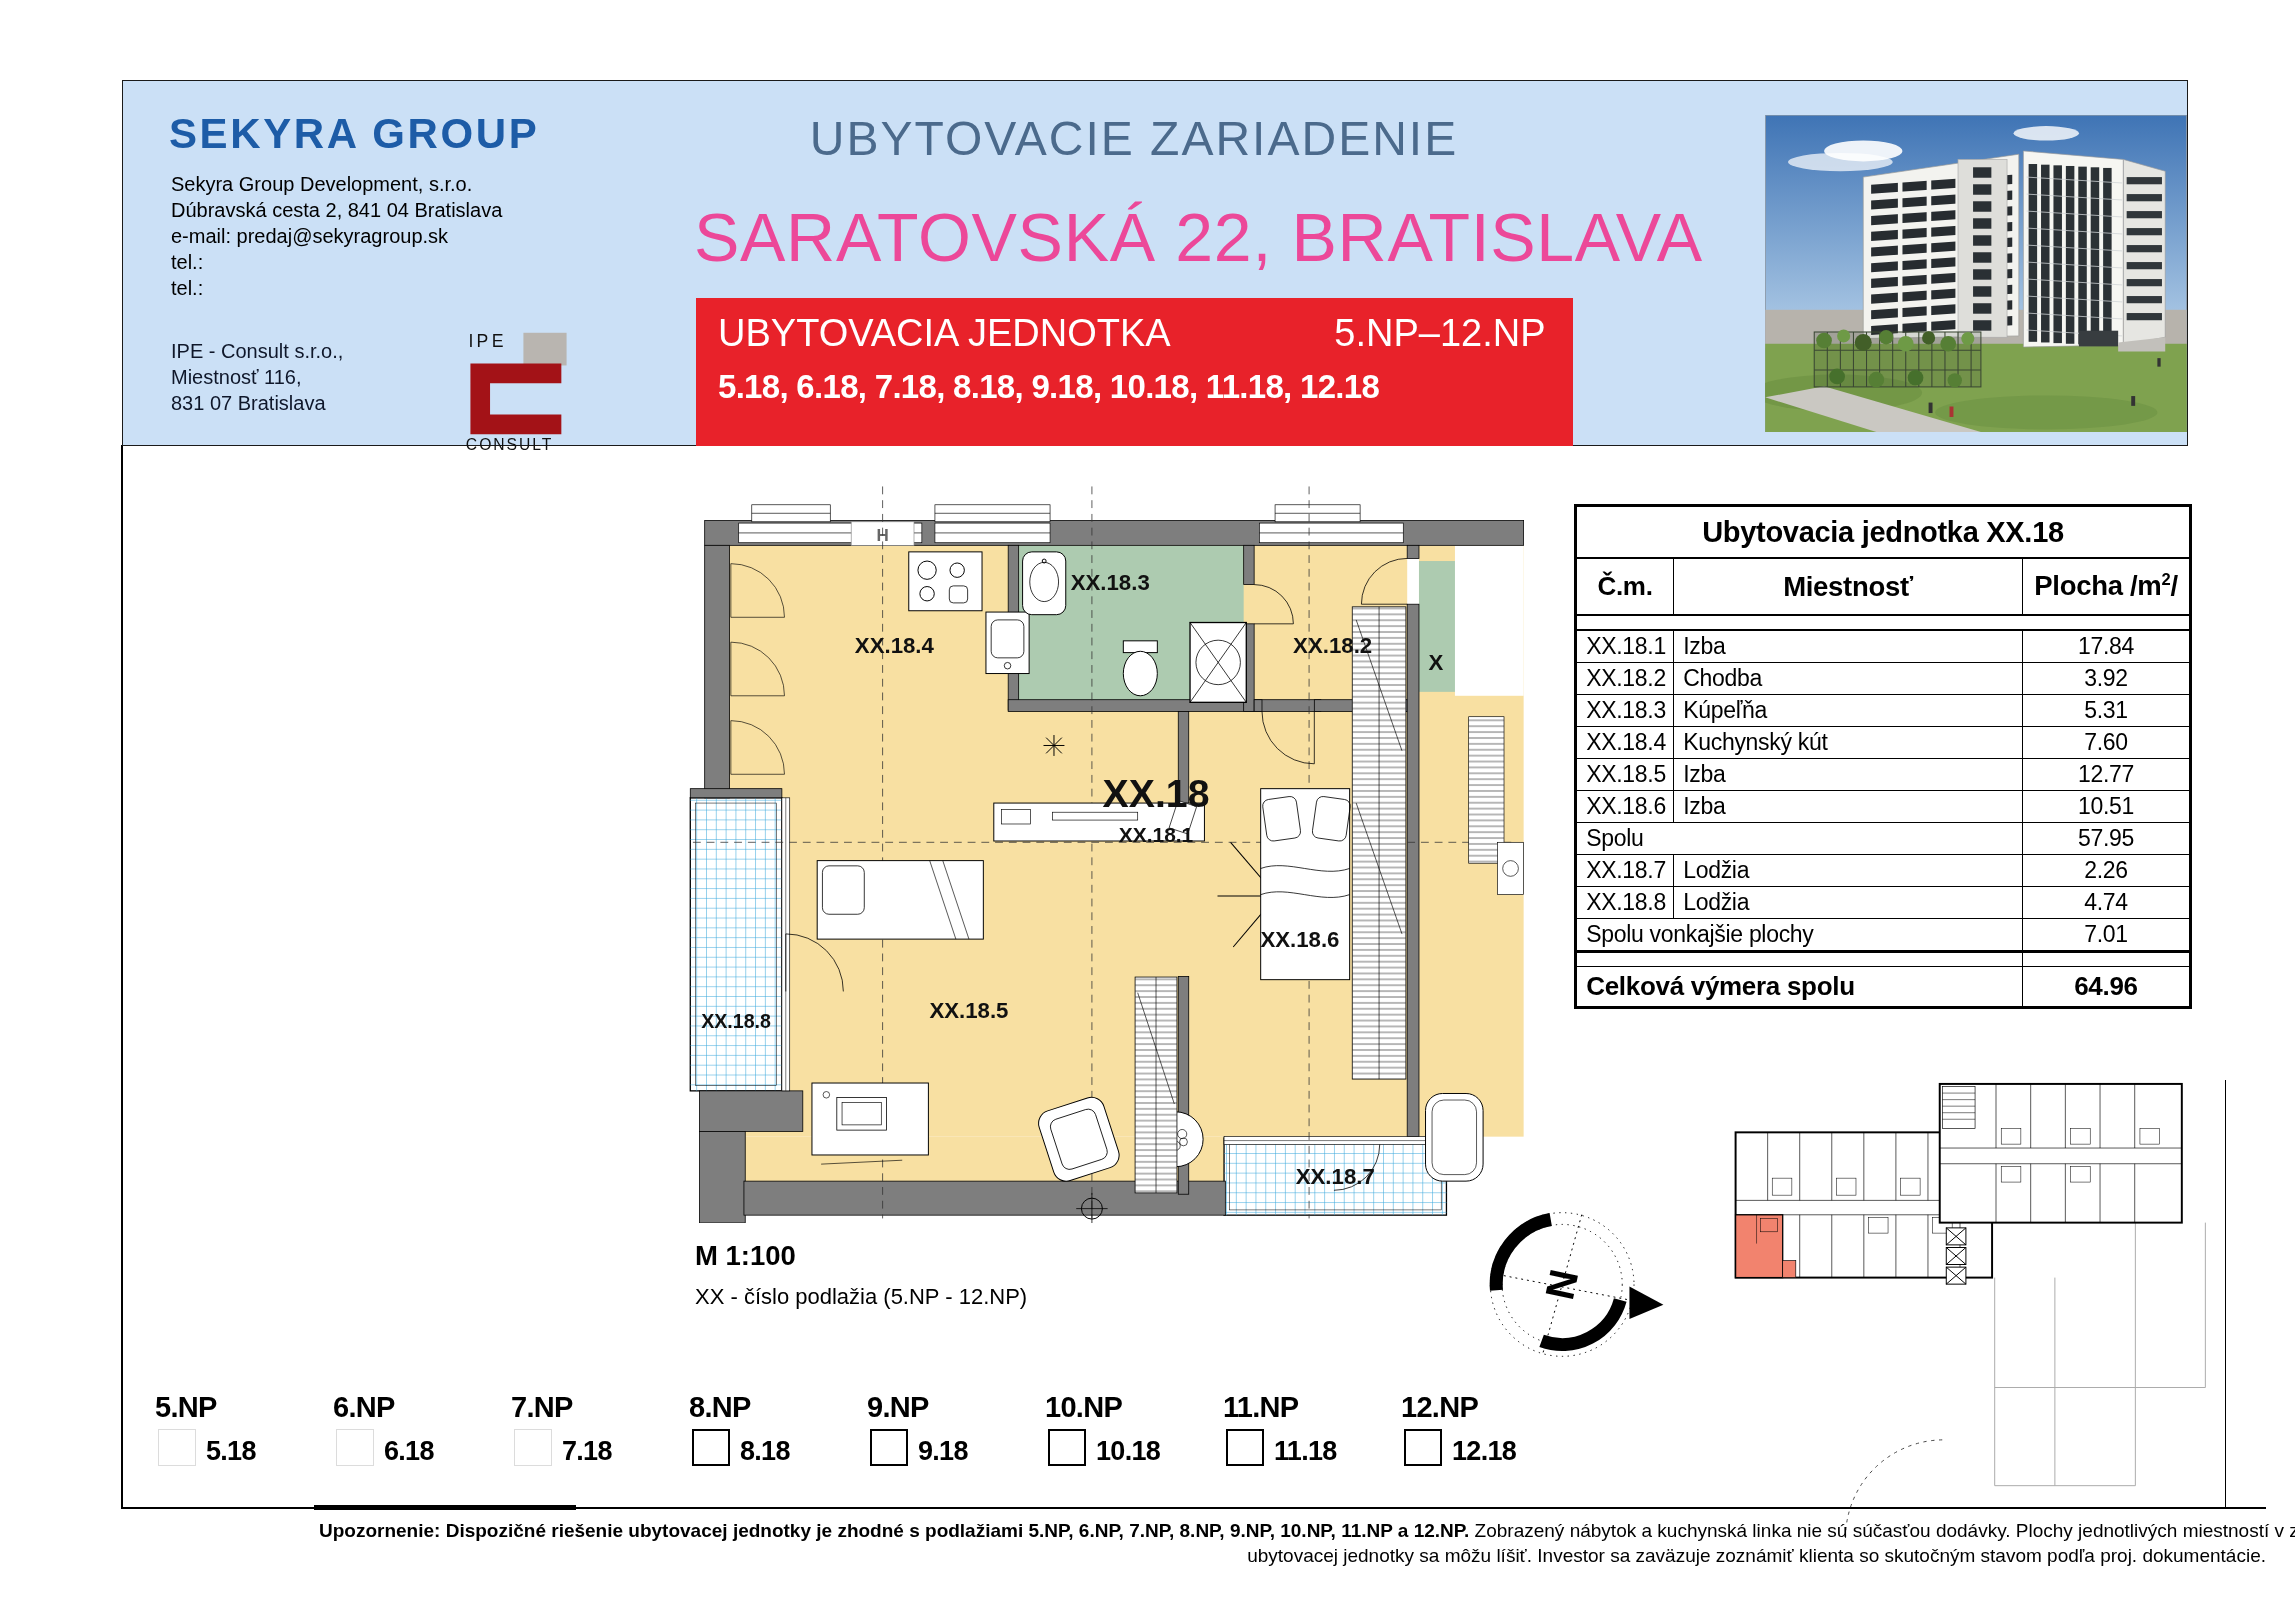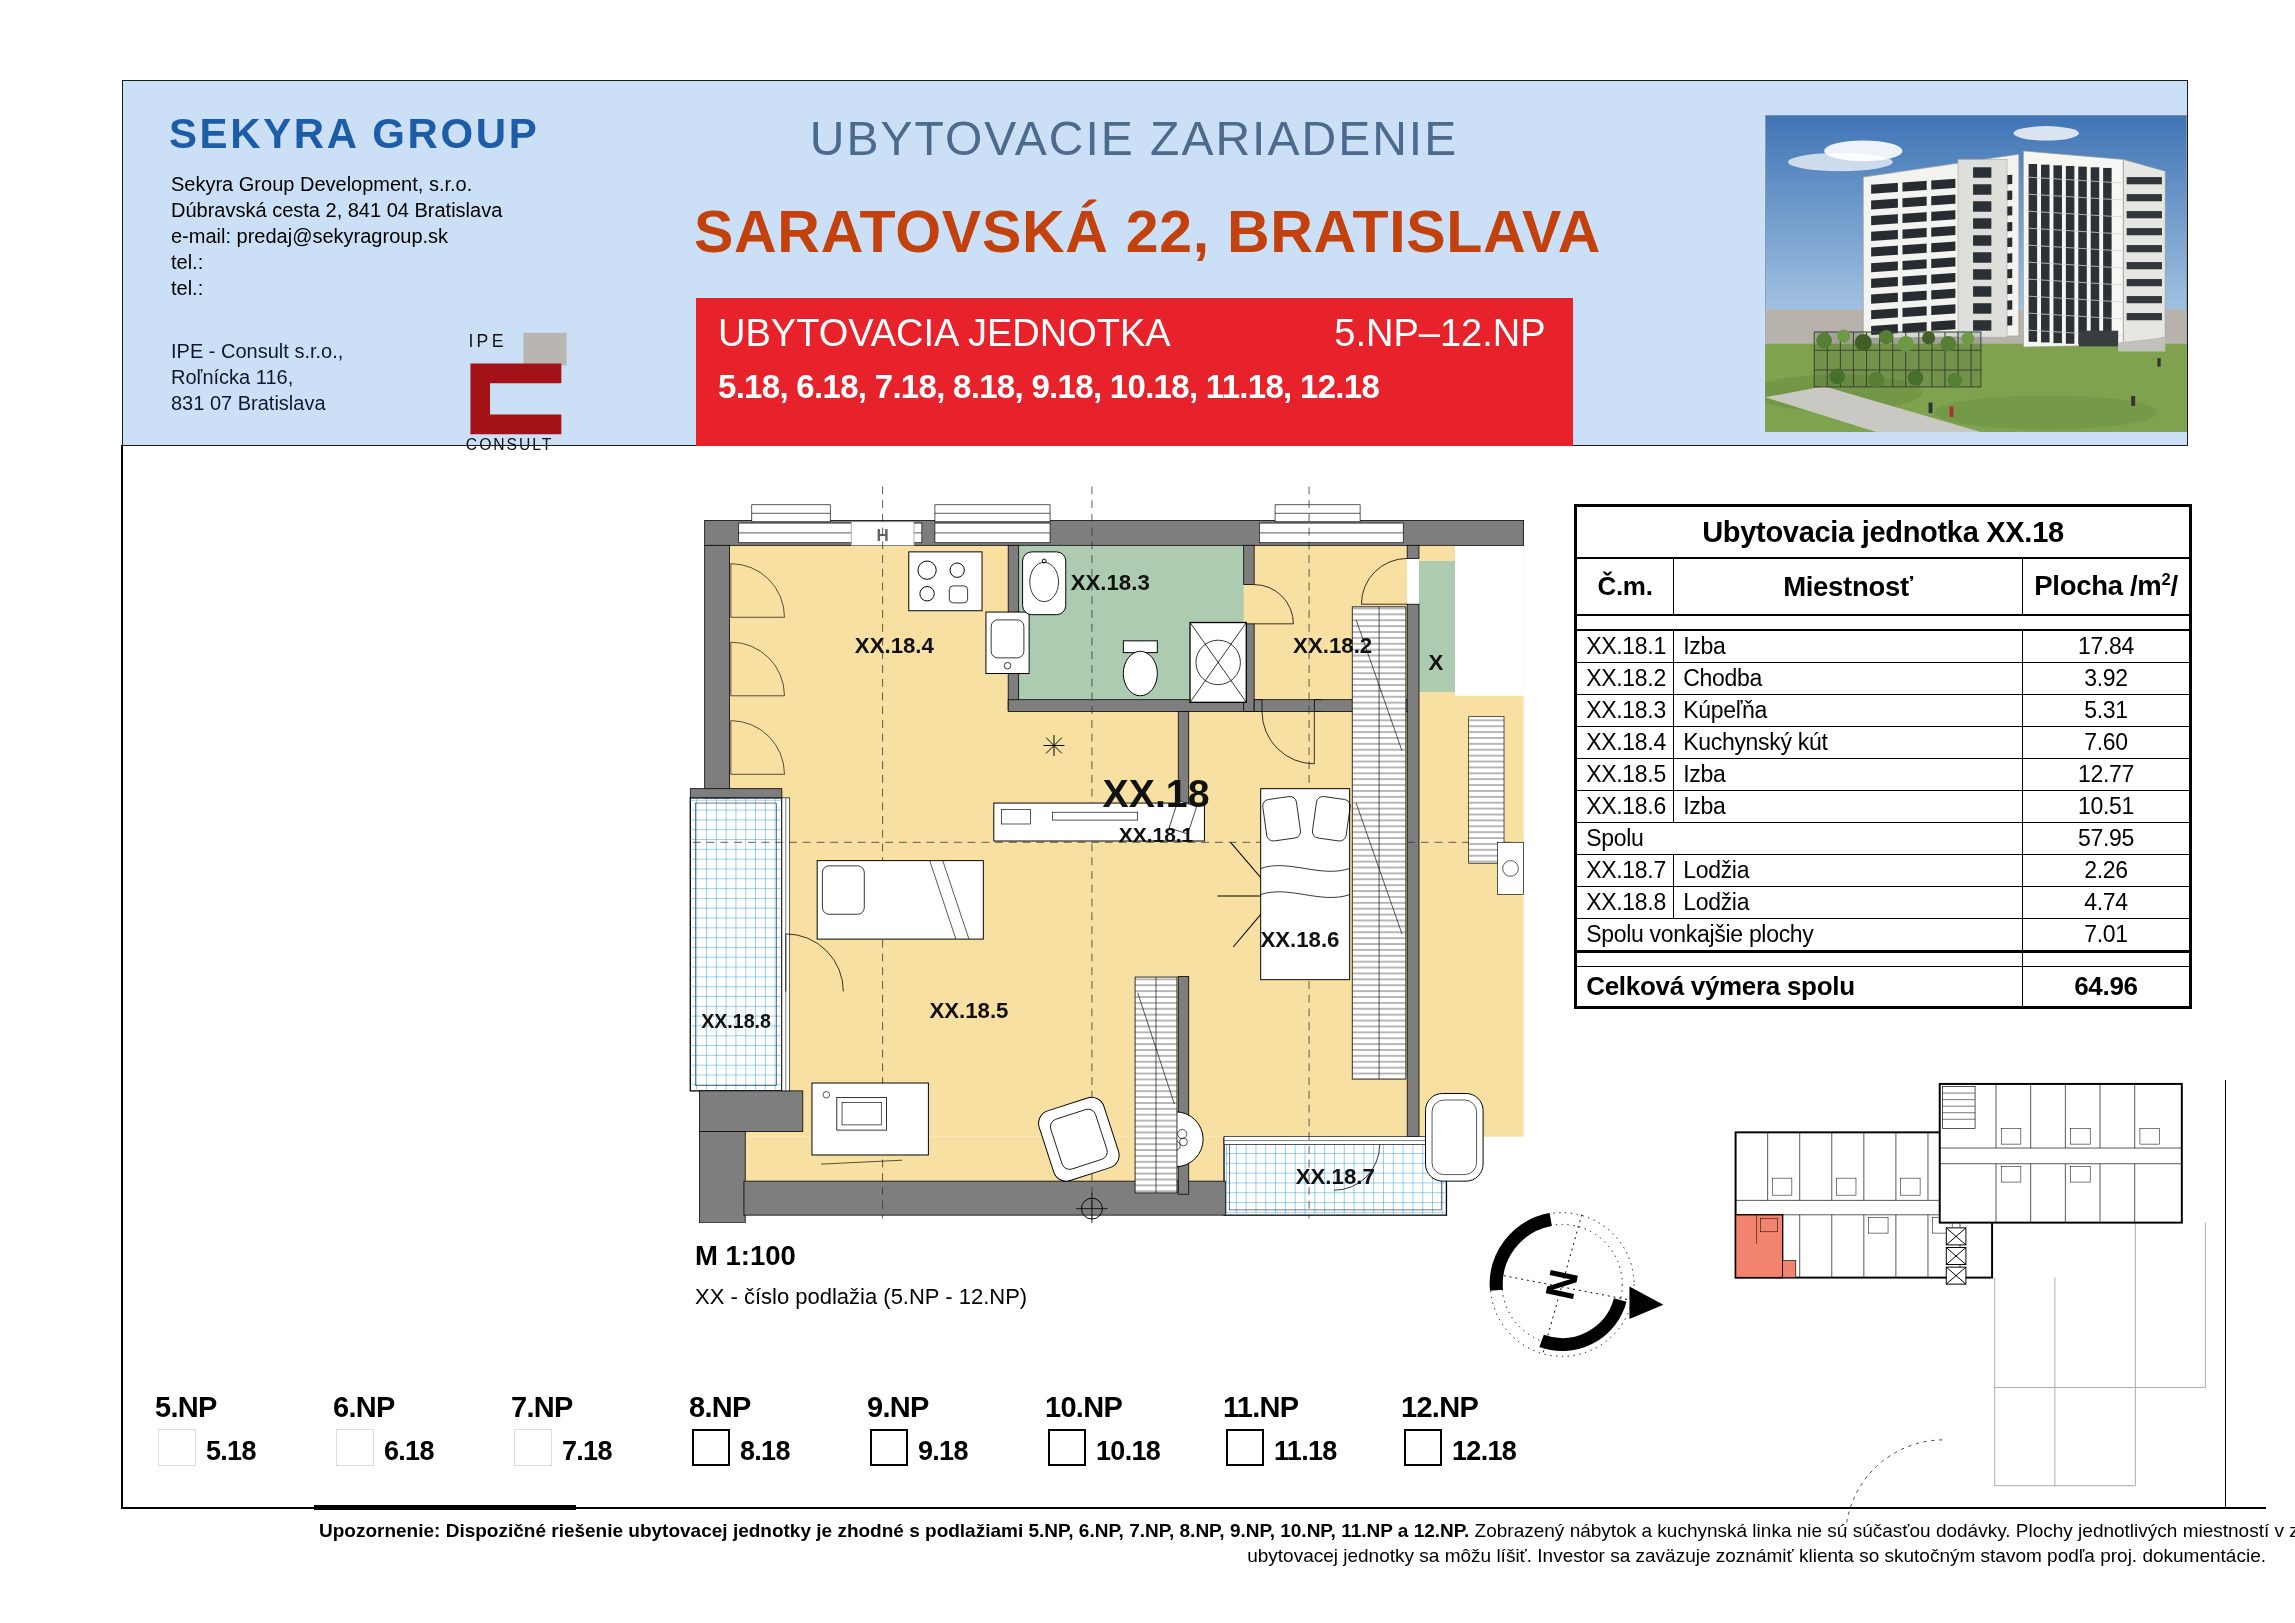--- a/index.html
+++ b/index.html
@@ -7,21 +7,21 @@
           font-family:"Liberation Sans", sans-serif;color:#000;}
   .abs{position:absolute;}
 
   
   .header-box{left:122px;top:80px;width:2066px;height:366px;background:#cbe0f6;border:1.3px solid #1a1a1a;box-sizing:border-box;}
   .logo-text{left:169px;top:109px;font-size:42px;font-weight:bold;color:#1d5ca7;letter-spacing:2.6px;transform:scaleY(1.02);transform-origin:left top;white-space:nowrap;}
   .contact{left:171px;top:171px;font-size:20px;line-height:26px;color:#000;}
   .consultant{left:171px;top:338px;font-size:20px;line-height:26px;color:#0f172a;}
   .ipe-logo{left:458px;top:326px;width:121px;height:128px;}
   .title1{left:694px;top:111px;width:880px;text-align:center;font-size:48px;font-weight:400;color:#4b6a8c;letter-spacing:2px;white-space:nowrap;}
-  .title2{left:694px;top:198px;width:880px;text-align:center;font-size:59px;font-weight:bold;color:#c2410c;letter-spacing:0.7px;white-space:nowrap;}
+  .title2{left:694px;top:198px;width:880px;text-align:center;font-size:68px;font-weight:normal;color:#ec4899;letter-spacing:0.7px;white-space:nowrap;}
   .banner{left:696px;top:298px;width:877px;height:148px;background:#e8222a;color:#fff;box-sizing:border-box;padding:14.4px 27.5px 0 22px;}
   .banner-line1{display:flex;justify-content:space-between;font-size:38px;font-weight:normal;letter-spacing:0;white-space:nowrap;}
   .banner-line2{margin-top:13px;font-size:33px;font-weight:bold;letter-spacing:-0.7px;white-space:nowrap;}
   .photo{left:1765px;top:115px;width:422px;height:317px;}
 
   
   .frame-left{left:121px;top:445px;width:2px;height:1063px;background:#000;}
   .frame-bottom{left:121px;top:1507px;width:2145px;height:2px;background:#000;}
   .frame-bottom-thick{left:314px;top:1505px;width:262px;height:4.6px;background:#000;}
   .frame-right{left:2225px;top:1080px;width:1.3px;height:429px;background:#000;}
@@ -77,21 +77,21 @@
   <div class="abs contact">
     <div>Sekyra Group Development, s.r.o.</div>
     <div>Dúbravská cesta 2, 841 04 Bratislava</div>
     <div>e-mail: predaj@sekyragroup.sk</div>
     <div>tel.:</div>
     <div>tel.:</div>
   </div>
 
   <div class="abs consultant">
     <div>IPE - Consult s.r.o.,</div>
-    <div>Roľnícka 116,</div>
+    <div>Miestnosť 116,</div>
     <div>831 07 Bratislava</div>
   </div>
 
   <svg class="abs ipe-logo" viewBox="0 0 185 195">
     <text x="16" y="32" font-size="27" letter-spacing="5" fill="#111">IPE</text>
     <rect x="100" y="10" width="66" height="50" fill="#b9b5b0"></rect>
     <path d="M158,72 H34 V150 H158" fill="none" stroke="#a31217" stroke-width="30"></path>
     <text x="12" y="190" font-size="24" letter-spacing="3" fill="#111">CONSULT</text>
   </svg>
 

